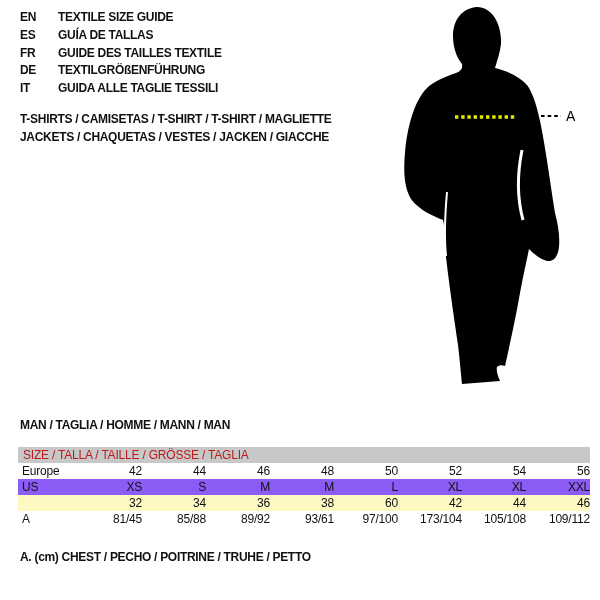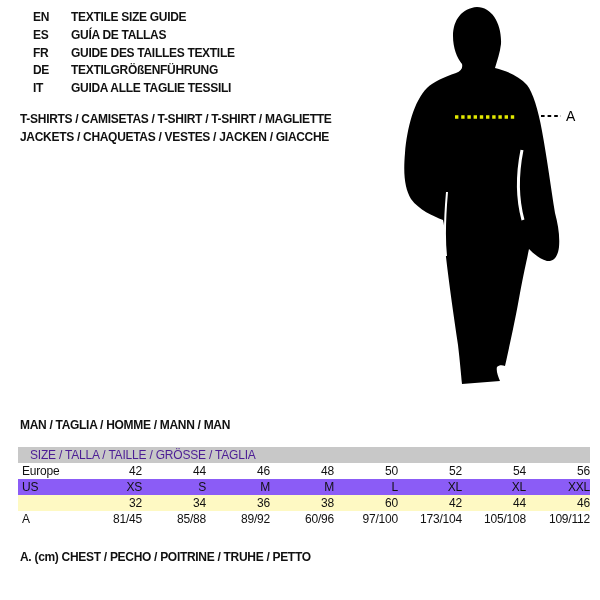--- a/index.html
+++ b/index.html
@@ -7,21 +7,21 @@
   #canvas {
     position: relative;
     width: 600px;
     height: 600px;
     background: #ffffff;
     overflow: hidden;
     color: #111;
   }
 
   
-  .lang-list { position: absolute; left: 33px; top: 9px; }
+  .lang-list { position: absolute; left: 20px; top: 9px; }
   .lang-row { display: flex; line-height: 17.8px; }
   .lang-code {
     width: 38px; font-size: 12px; font-weight: 700; letter-spacing: -0.3px;
   }
   .lang-label {
     font-size: 12px; font-weight: 700; letter-spacing: -0.3px; white-space: nowrap;
   }
 
   
   .categories { position: absolute; left: 20px; top: 110px; }
@@ -40,22 +40,22 @@
 
   
   .man-label {
     position: absolute; left: 20px; top: 418px;
     font-size: 12px; font-weight: 700; letter-spacing: -0.3px; white-space: nowrap;
   }
 
   
   .size-table { position: absolute; left: 18px; top: 447px; width: 572px; font-size: 12px; }
   .size-table-header {
-    height: 16px; line-height: 16px; padding-left: 12px;
-    letter-spacing: -0.2px; color: #4c1d95; white-space: nowrap;
+    height: 16px; line-height: 16px; padding-left: 5px;
+    letter-spacing: -0.2px; color: #b91c1c; white-space: nowrap;
   }
   .size-row { display: grid; grid-template-columns: 60px repeat(8, 1fr); height: 16px; }
   .size-row-label { padding-left: 4px; line-height: 16px; text-align: left; letter-spacing: -0.2px; }
   .size-cell { line-height: 16px; text-align: right; letter-spacing: -0.2px; }
 
   
   .footnote {
     position: absolute; left: 20px; top: 550px;
     font-size: 12px; font-weight: 700; letter-spacing: -0.3px; white-space: nowrap;
   }
@@ -167,21 +167,21 @@
       <div class="size-cell">42</div>
       <div class="size-cell">44</div>
       <div class="size-cell">46</div>
     </div>
 
     <div class="size-row">
       <div class="size-row-label">A</div>
       <div class="size-cell">81/45</div>
       <div class="size-cell">85/88</div>
       <div class="size-cell">89/92</div>
-      <div class="size-cell">60/96</div>
+      <div class="size-cell">93/61</div>
       <div class="size-cell">97/100</div>
       <div class="size-cell">173/104</div>
       <div class="size-cell">105/108</div>
       <div class="size-cell">109/112</div>
     </div>
   </div>
 
   <div class="footnote">A. (cm) CHEST / PECHO / POITRINE / TRUHE / PETTO</div>
 
 </div>

